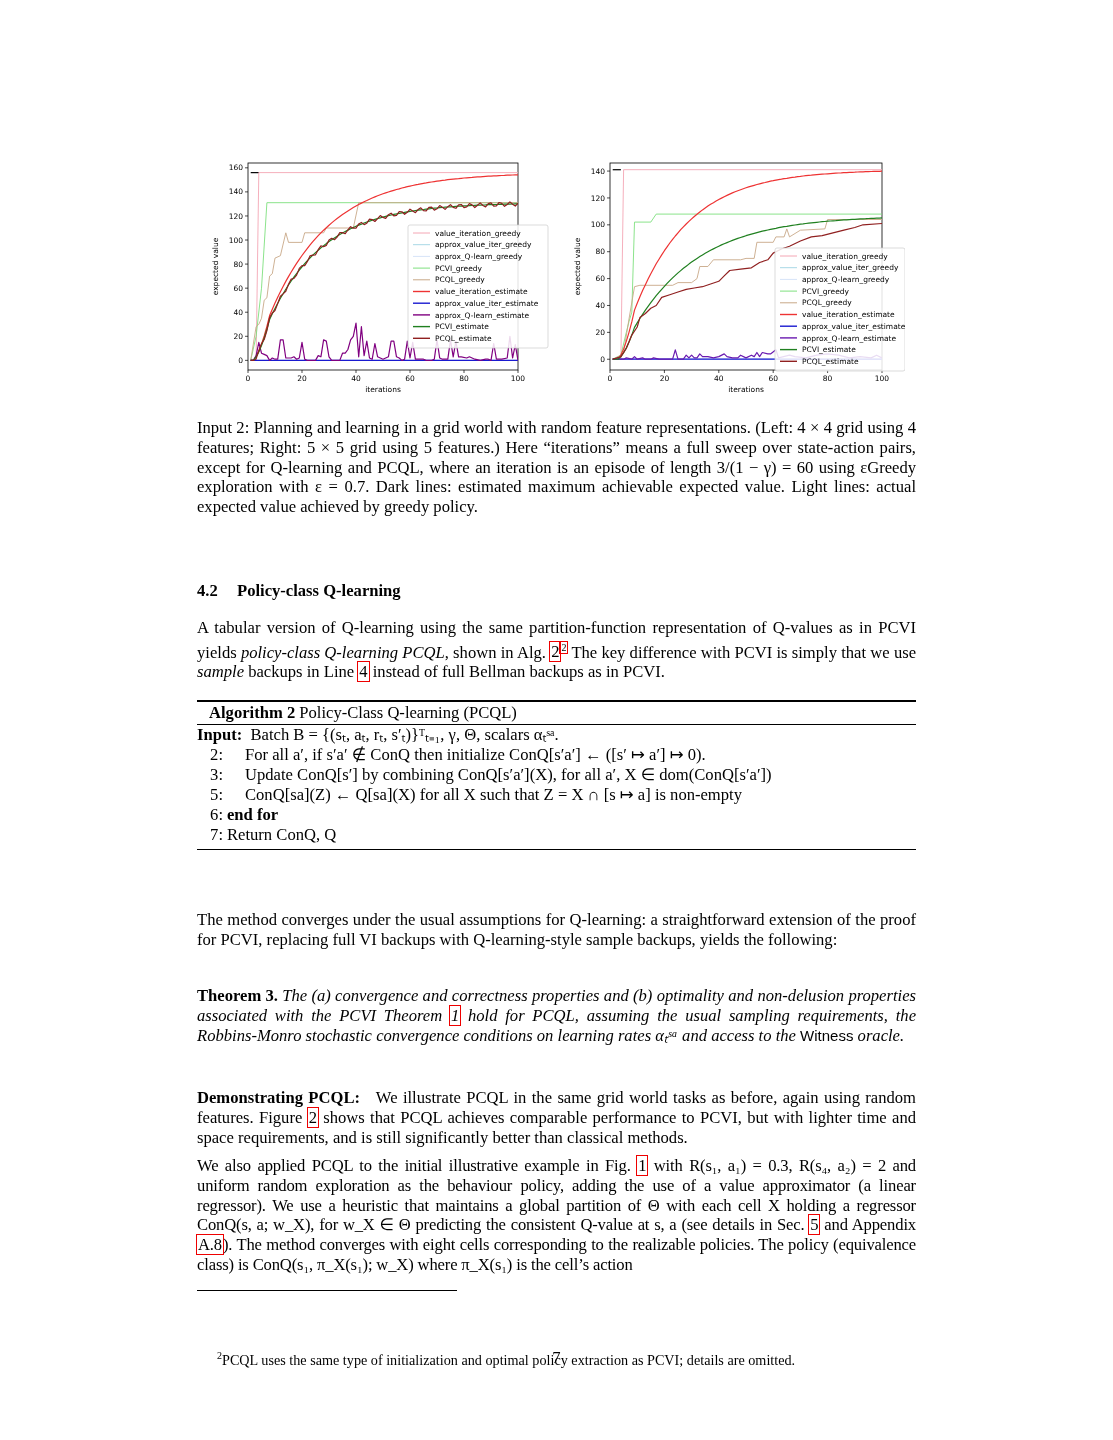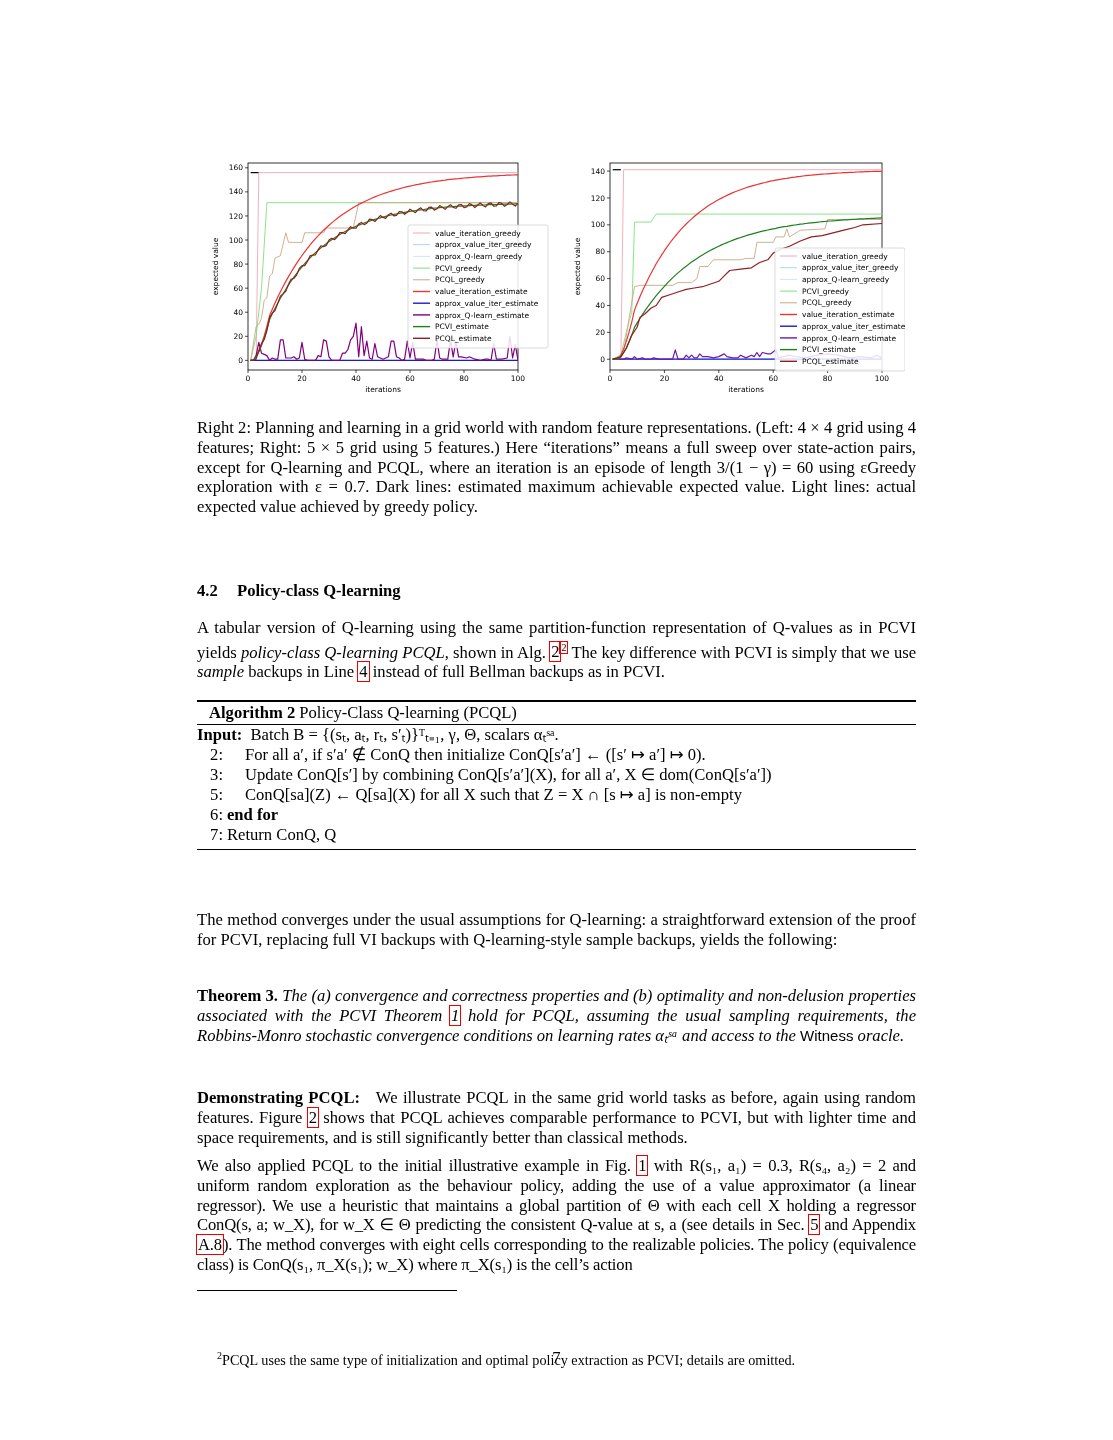--- a/index.html
+++ b/index.html
@@ -182,21 +182,21 @@
       <line x1="215" y1="179.89999999999998" x2="232" y2="179.89999999999998" stroke="#6a1ab0" stroke-width="1.4"></line>
       <text x="237" y="182.49999999999997" class="legend-text">approx_Q-learn_estimate</text>
       <line x1="215" y1="191.6" x2="232" y2="191.6" stroke="#208020" stroke-width="1.4"></line>
       <text x="237" y="194.2" class="legend-text">PCVI_estimate</text>
       <line x1="215" y1="203.3" x2="232" y2="203.3" stroke="#902020" stroke-width="1.4"></line>
       <text x="237" y="205.9" class="legend-text">PCQL_estimate</text>
     </svg>
 </div>
 
 <div class="text-block caption">
-  <span>Right 2:</span>
+  <span>Input 2:</span>
   <span>Planning and learning in a grid world with random feature representations. (Left: 4 × 4 grid using 4 features; Right: 5 × 5 grid using 5 features.) Here “iterations” means a full sweep over state-action pairs, except for Q-learning and PCQL, where an iteration is an episode of length 3/(1 − γ) = 60 using εGreedy exploration with ε = 0.7. Dark lines: estimated maximum achievable expected value. Light lines: actual expected value achieved by greedy policy.</span>
 </div>
 
 <div class="section-title">
   <span class="num">4.2</span><span>Policy-class Q-learning</span>
 </div>
 
 <div class="text-block p1">
   <span>A tabular version of Q-learning using the same partition-function representation of Q-values as in PCVI yields </span><i>policy-class Q-learning PCQL</i><span>, shown in Alg. </span><span class="ref">2</span><sup class="ref">2</sup><span> The key difference with PCVI is simply that we use </span><i>sample</i><span> backups in Line </span><span class="ref">4</span><span> instead of full Bellman backups as in PCVI.</span>
 </div>

